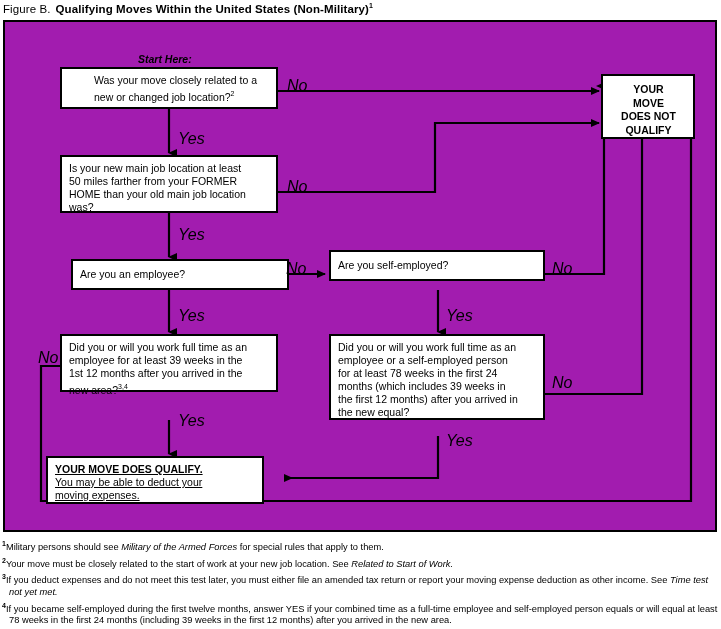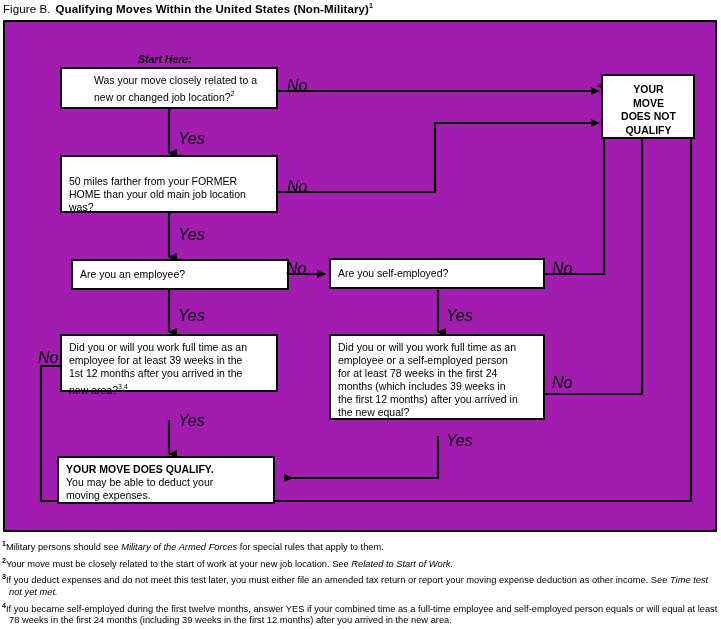--- a/index.html
+++ b/index.html
@@ -172,35 +172,35 @@
   <div class="start-label" style="left:133px; top:31px;">Start Here:</div>
 
   <div class="node-box node-text" style="left:55px; top:45px; width:218px; height:42px;padding-left:32px;">
     <span>Was your move closely related to a</span><br>
     <span>new or changed job location?</span><span class="sup">2</span>
   </div>
   <div class="edge-label" style="left:282px; top:55px;">No</div>
   <div class="edge-label" style="left:173px; top:108px;">Yes</div>
 
   <div class="node-box node-text" style="left:55px; top:133px; width:218px; height:58px;">
-    <br>
+    <span>Is your new main job location at least</span><br>
     <span>50 miles farther from your FORMER</span><br>
     <span>HOME than your old main job location</span><br>
     <span>was?</span>
   </div>
   <div class="edge-label" style="left:282px; top:156px;">No</div>
   <div class="edge-label" style="left:173px; top:204px;">Yes</div>
 
   <div class="node-box node-text" style="left:66px; top:237px; width:218px; height:31px; padding-top:7px;">
     <span>Are you an employee?</span>
   </div>
   <div class="edge-label" style="left:281px; top:238px;">No</div>
   <div class="edge-label" style="left:173px; top:285px;">Yes</div>
 
-  <div class="node-box node-text" style="left:324px; top:236px; width:216px; height:31px; padding-top:7px;">
+  <div class="node-box node-text" style="left:324px; top:228px; width:216px; height:31px; padding-top:7px;">
     <span>Are you self-employed?</span>
   </div>
   <div class="edge-label" style="left:547px; top:238px;">No</div>
   <div class="edge-label" style="left:441px; top:285px;">Yes</div>
 
   <div class="node-box node-text" style="left:55px; top:312px; width:218px; height:58px;">
     <span>Did you or will you work full time as an</span><br>
     <span>employee for at least 39 weeks in the</span><br>
     <span>1st 12 months after you arrived in the</span><br>
     <span>new area?</span><span class="sup">3,4</span>
@@ -212,21 +212,21 @@
     <span>Did you or will you work full time as an</span><br>
     <span>employee or a self-employed person</span><br>
     <span>for at least 78 weeks in the first 24</span><br>
     <span>months (which includes 39 weeks in</span><br>
     <span>the first 12 months) after you arrived in</span><br>
     <span>the new equal?</span>
   </div>
   <div class="edge-label" style="left:547px; top:352px;">No</div>
   <div class="edge-label" style="left:441px; top:410px;">Yes</div>
 
-  <div class="node-box node-text" style="left:52px; top:434px; width:218px; height:48px;">
+  <div class="node-box node-text" style="left:41px; top:434px; width:218px; height:48px;text-decoration:underline;">
     <span class="strong">YOUR MOVE DOES QUALIFY.</span><br>
     <span>You may be able to deduct your</span><br>
     <span>moving expenses.</span>
   </div>
 
   <div class="node-box node-text center" style="left:596px; top:52px; width:94px; height:65px;">
     <span>YOUR</span><br>
     <span>MOVE</span><br>
     <span>DOES NOT</span><br>
     <span>QUALIFY</span>

